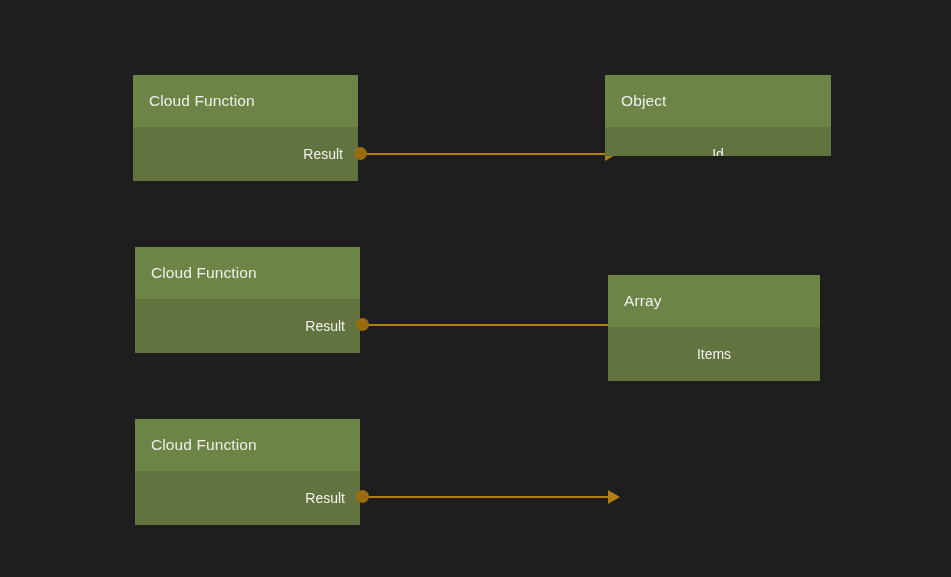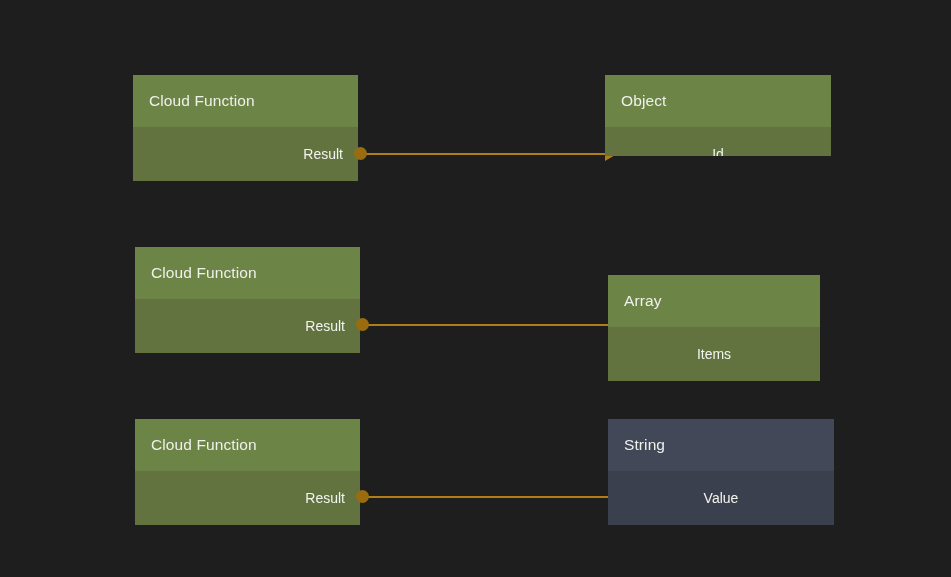--- a/index.html
+++ b/index.html
@@ -144,20 +144,14 @@
   </div>
 
   <div class="node theme-green" style="left:135px; top:419px; width:225px; height:106px;">
     <div class="node-header" style="height:52px;">Cloud Function</div>
     <div class="node-body out" style="height:54px;">
       <span>Result</span>
     </div>
   </div>
   <div class="socket-dot" style="left:356px; top:490px;"></div>
 
-  <div class="node theme-slate" style="left:608px; top:419px; width:226px; height:106px;">
-    <div class="node-header" style="height:52px;">String</div>
-    <div class="node-body in" style="height:54px;">
-      <span>Value</span>
-    </div>
-  </div>
 
 </div>
 
 </body></html>

